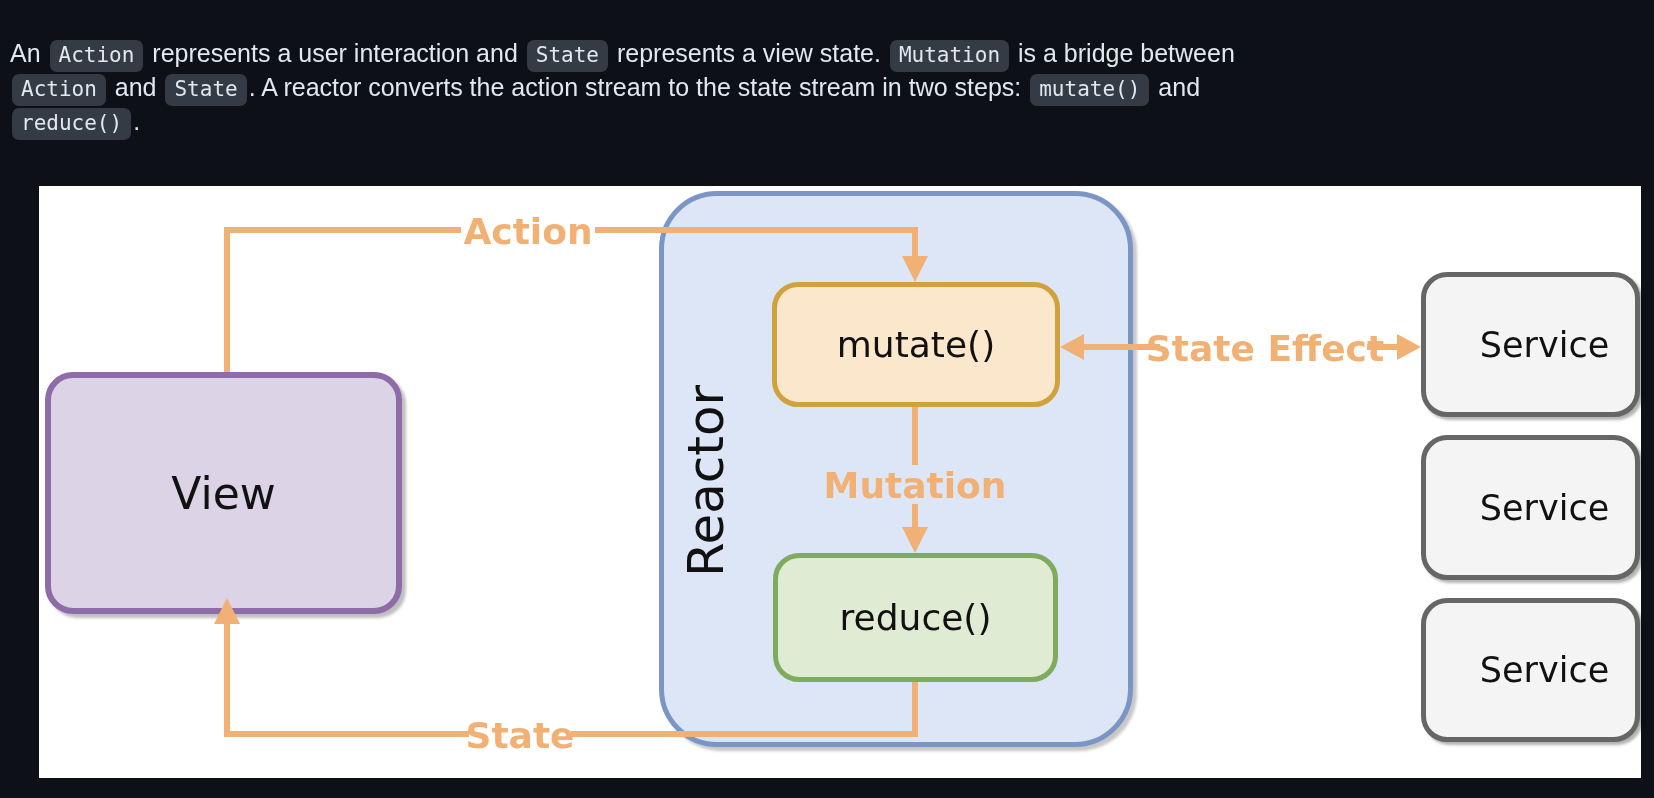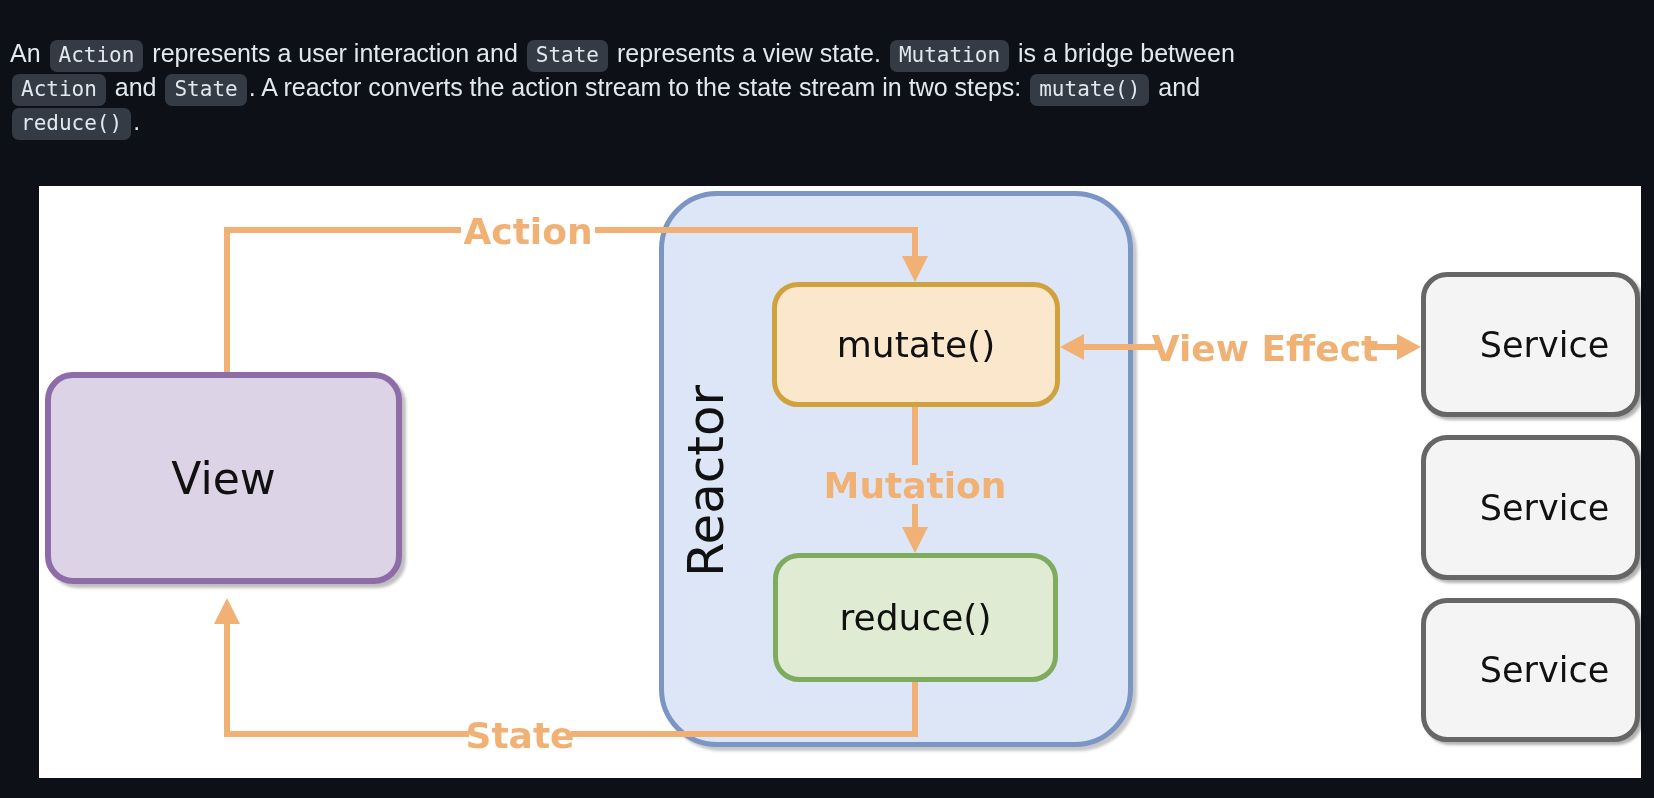--- a/index.html
+++ b/index.html
@@ -31,21 +31,21 @@
     position:absolute;left:39px;top:186px;width:1602px;height:592px;
     background:var(--c-panel_bg,#fff);
   }
   .node{
     position:absolute;display:flex;align-items:center;justify-content:center;
     color:var(--c-node_text,#111);
     font-family:"DejaVu Sans",sans-serif;
     box-sizing:border-box;
   }
   .view-node{
-    left:6px;top:186px;width:357px;height:212px;
+    left:6px;top:186px;width:357px;height:242px;
     background:var(--c-view_fill,#ddd3e6);
     border:6px solid var(--c-view_border,#8d6ca8);
     border-radius:28px;font-size:44px;
     box-shadow:4px 4px 3px rgba(0,0,0,0.25);
   }
   .reactor-node{
     left:620px;top:5px;width:474px;height:556px;
     background:var(--c-reactor_fill,#dce6f6);
     border:5px solid var(--c-reactor_border,#7b96c5);
     border-radius:58px;
@@ -137,17 +137,17 @@
 
   <div class="seg v" style="left:873px;top:496px;height:55px;"></div>
   <div class="seg h" style="left:532px;top:545px;width:347px;"></div>
   <div class="edge-label" style="left:481px;top:549px;">State</div>
   <div class="seg h" style="left:185px;top:545px;width:245px;"></div>
   <div class="seg v" style="left:185px;top:436px;height:115px;"></div>
   <div class="tri tri-up" style="left:175px;top:412px;"></div>
 
   <div class="tri tri-left" style="left:1021px;top:148px;"></div>
   <div class="seg h" style="left:1043px;top:158px;width:78px;"></div>
-  <div class="edge-label" style="left:1226px;top:162px;">View Effect</div>
+  <div class="edge-label" style="left:1226px;top:162px;">State Effect</div>
   <div class="seg h" style="left:1328px;top:158px;width:32px;"></div>
   <div class="tri tri-right" style="left:1358px;top:148px;"></div>
 
 </div>
 
 </body></html>

